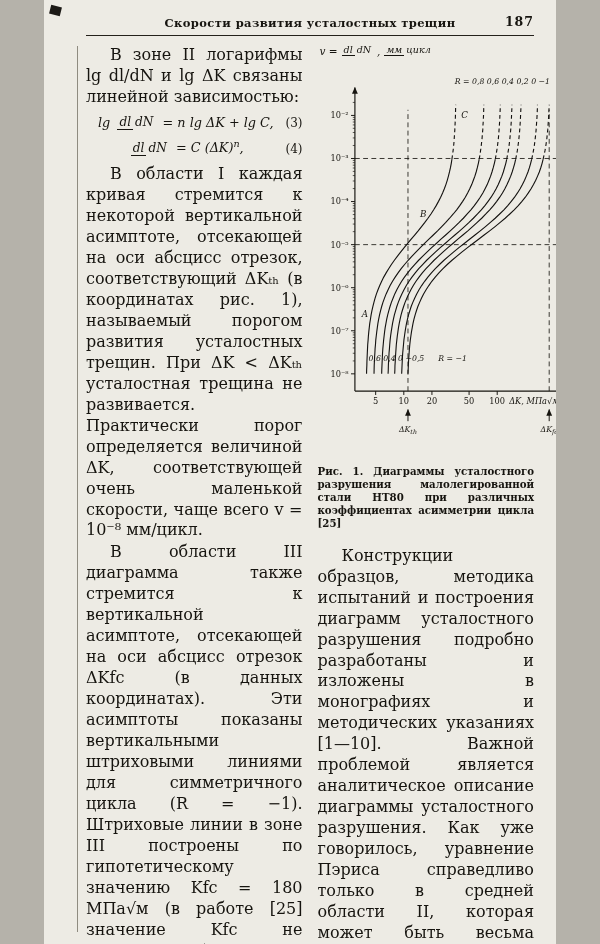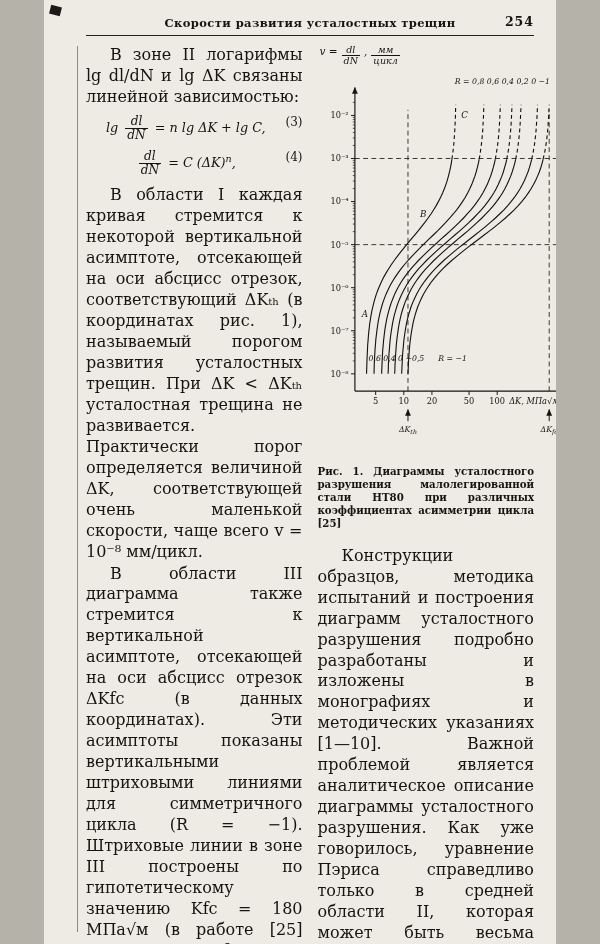--- a/index.html
+++ b/index.html
@@ -9,24 +9,24 @@
   .scan-blob{position:absolute;left:6px;top:6px;width:11px;height:9px;background:#1c1a16;transform:rotate(14deg);}
   .margin-rule{position:absolute;left:33px;top:46px;bottom:12px;width:1px;background:#8f8b80;}
   .inner{position:relative;padding:14px 22px 0 42px;}
   .header{position:relative;text-align:center;font-weight:bold;font-size:11.5px;letter-spacing:.4px;
           padding:2px 0 5px;border-bottom:1.4px solid #24211b;margin-bottom:9px;}
   .page-num{position:absolute;right:0;top:0;font-size:12.5px;letter-spacing:1px;}
   .columns{display:flex;gap:15px;}
   .col{flex:1;min-width:0;}
   p.body{margin:0 0 1px;font-size:16px;line-height:1.31;text-align:justify;text-indent:1.5em;}
   p.cont{text-indent:0;}
-  .equation{display:flex;align-items:flex-start;margin:7px 0 8px;font-size:12.8px;font-style:italic;}
+  .equation{display:flex;align-items:flex-end;margin:7px 0 8px;font-size:12.8px;font-style:italic;}
   .eq-body{flex:1;text-align:center;}
   .eq-tag{font-style:normal;font-size:12px;}
-  .frac{display:inline-flex;flex-direction:column;vertical-align:middle;text-align:center;
+  .frac{display:inline-flex;vertical-align:middle;text-align:center;
         line-height:1.08;margin:0 3px;font-size:.95em;}
   .frac .num{border-bottom:1px solid #16140f;padding:0 2px;}
   .frac .den{padding:0 2px;font-style:italic;}
   .bigp{font-size:1.8em;font-style:normal;vertical-align:middle;line-height:0;}
   sub.s{font-size:.7em;margin-top:48px;}
   sup.q{font-size:.75em;}
   .figure{margin-bottom:6px;}
   .chart-wrap{width:262px;margin:0 auto;}
   .y-axis-title{display:flex;align-items:flex-start;gap:3px;font-style:italic;font-size:10.5px;
                 margin:0 0 1px 2px;height:25px;}
@@ -49,21 +49,21 @@
 </head>
 <body>
 
 <div class="page">
   <div class="scan-blob"></div>
   <div class="margin-rule"></div>
   <div class="inner">
 
     <div class="header">
       <span>Скорости развития усталостных трещин</span>
-      <span class="page-num">254</span>
+      <span class="page-num">187</span>
     </div>
 
     <div class="columns">
 
       <div class="col">
         <p class="body">В зоне II логарифмы lg dl/dN и lg ΔK связаны линейной зависимостью:</p>
 
         <div class="equation">
           <span class="eq-body">
             <span>lg</span>

